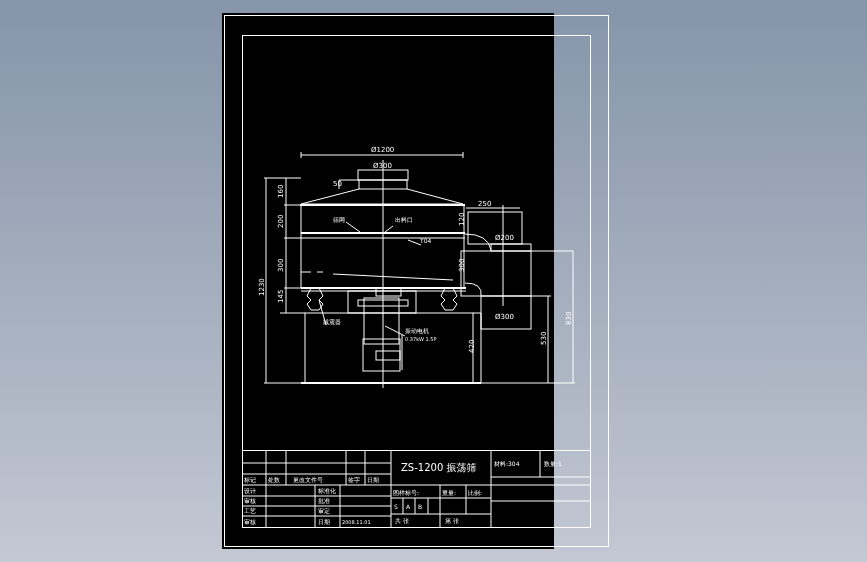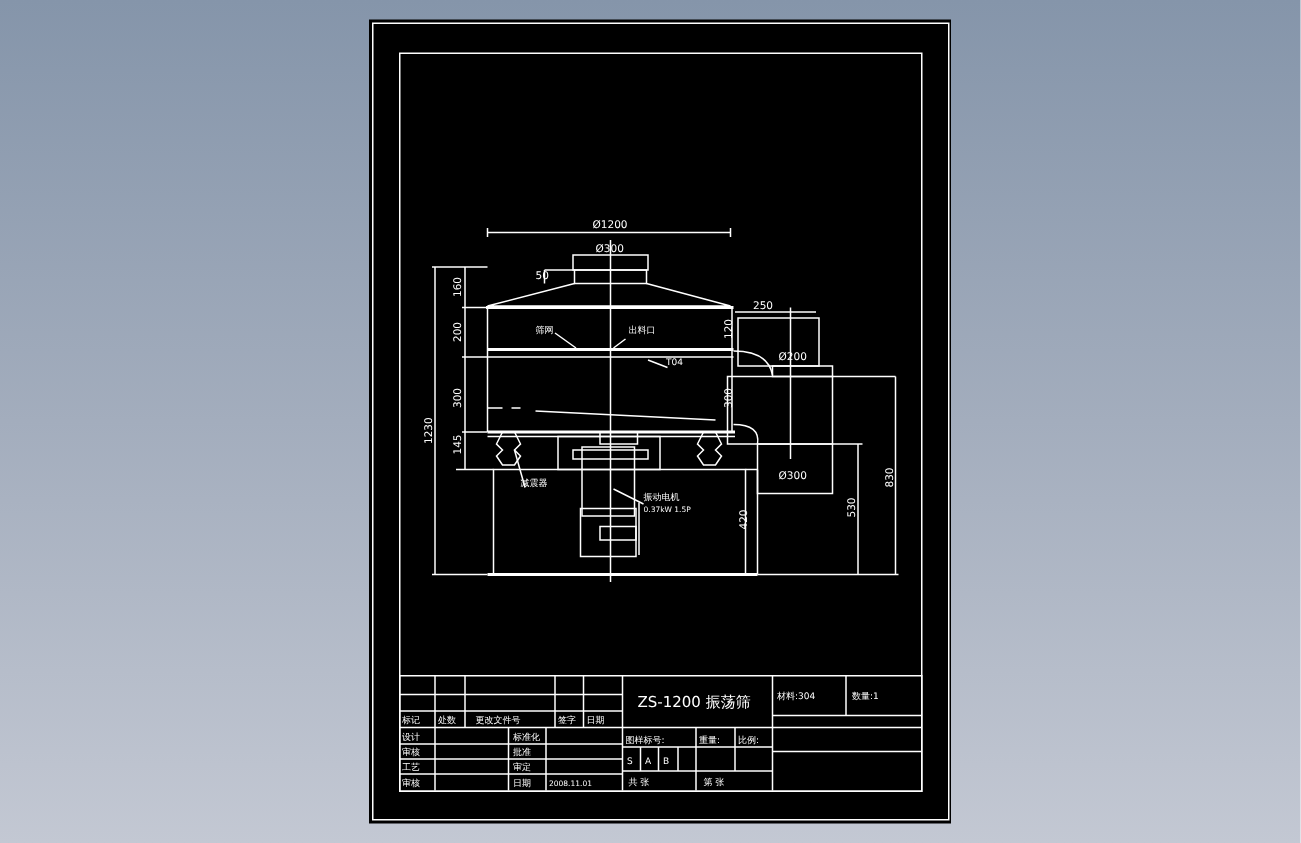--- a/index.html
+++ b/index.html
@@ -2,21 +2,21 @@
 <html><head>
 <meta charset="utf-8">
 <style>
   html, body { margin:0; padding:0; }
   body {
     width:867px; height:562px; overflow:hidden; position:relative;
     background: linear-gradient(to bottom, #8595aa 0%, #a3adbd 50%, #c3c8d3 100%);
     font-family: "DejaVu Sans", sans-serif;
   }
   #sheet {
-    position:absolute; left:246px; top:13px; width:388px; height:536px;
+    position:absolute; left:222px; top:13px; width:332px; height:536px;
     background:#000;
   }
   #drawing { position:absolute; left:0; top:0; }
   .t { fill:#fff; font-family:"DejaVu Sans", sans-serif; }
 </style>
 </head>
 <body>
 
 <div id="sheet">
 <svg id="drawing" width="388" height="536" viewBox="239 13 388 536" xmlns="http://www.w3.org/2000/svg">

